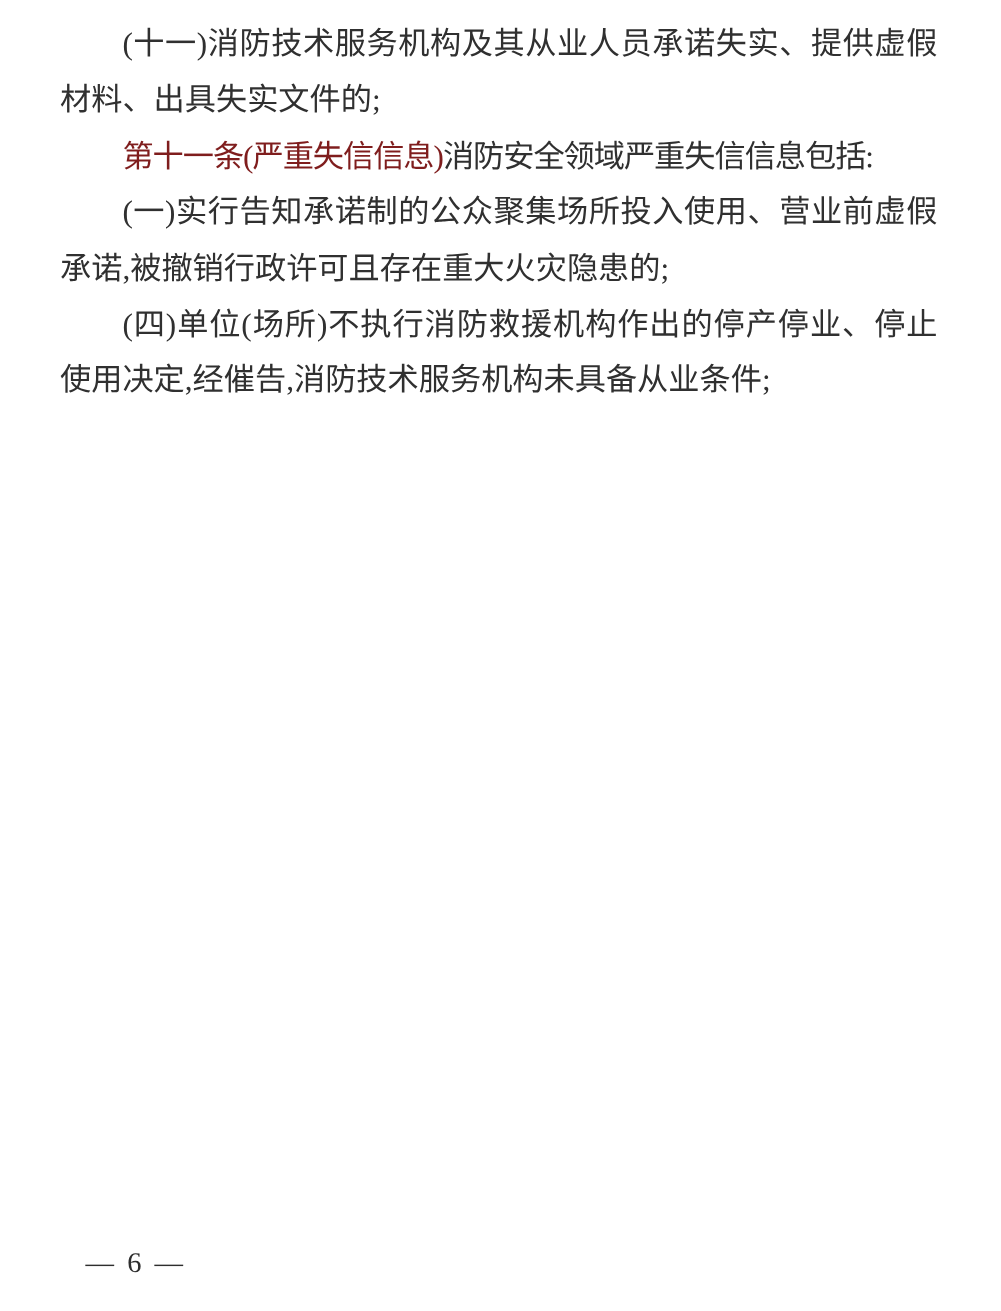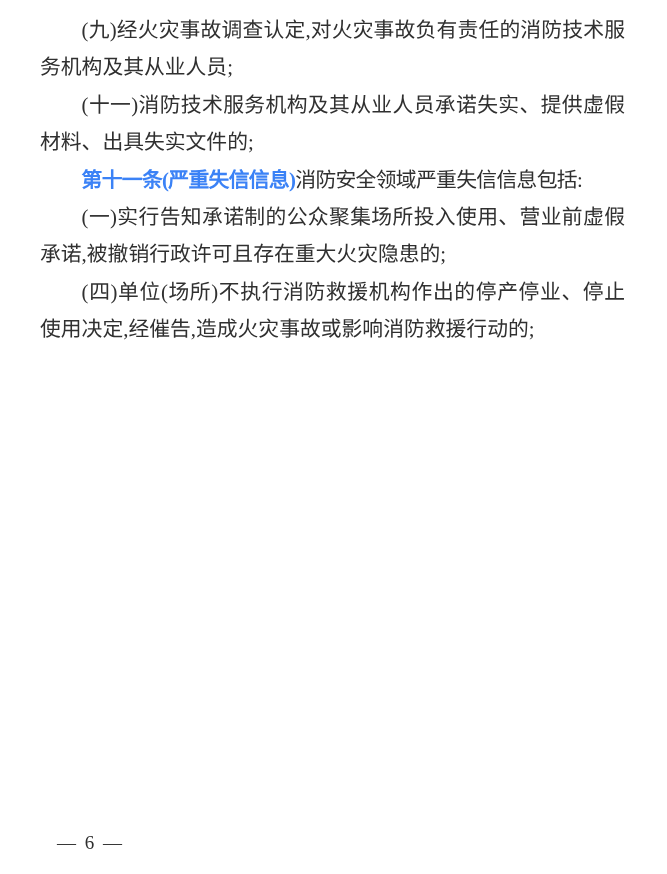--- a/index.html
+++ b/index.html
@@ -27,39 +27,38 @@
   }
   p.para {
     margin: 0;
     padding: 0;
     text-indent: 2em;
   }
   p.para.article {
     letter-spacing: -0.68px;
   }
   p.para .article-lead {
-    font-weight: bold;
-    color: #3b82f6;
+    font-weight: normal;
+    color: #7f1d1d;
   }
   .page-number {
     position: absolute;
     left: 57px;
     top: 828px;
     font-size: 19px;
     line-height: 30px;
     color: #2e2e2e;
     letter-spacing: 2px;
     white-space: pre;
   }
 </style>
 </head>
 <body>
 
 <div class="page">
   <div class="doc-body" id="doc-body">
-      <p class="para">(九)经火灾事故调查认定,对火灾事故负有责任的消防技术服务机构及其从业人员;</p>
       <p class="para">(十一)消防技术服务机构及其从业人员承诺失实、提供虚假材料、出具失实文件的;</p>
       <p class="para article"><span class="article-lead">第十一条(严重失信信息)</span>消防安全领域严重失信信息包括:</p>
       <p class="para">(一)实行告知承诺制的公众聚集场所投入使用、营业前虚假承诺,被撤销行政许可且存在重大火灾隐患的;</p>
-      <p class="para">(四)单位(场所)不执行消防救援机构作出的停产停业、停止使用决定,经催告,造成火灾事故或影响消防救援行动的;</p>
+      <p class="para">(四)单位(场所)不执行消防救援机构作出的停产停业、停止使用决定,经催告,消防技术服务机构未具备从业条件;</p>
     </div>
   <div class="page-number">— 6 —</div>
 </div>
 
 </body></html>

